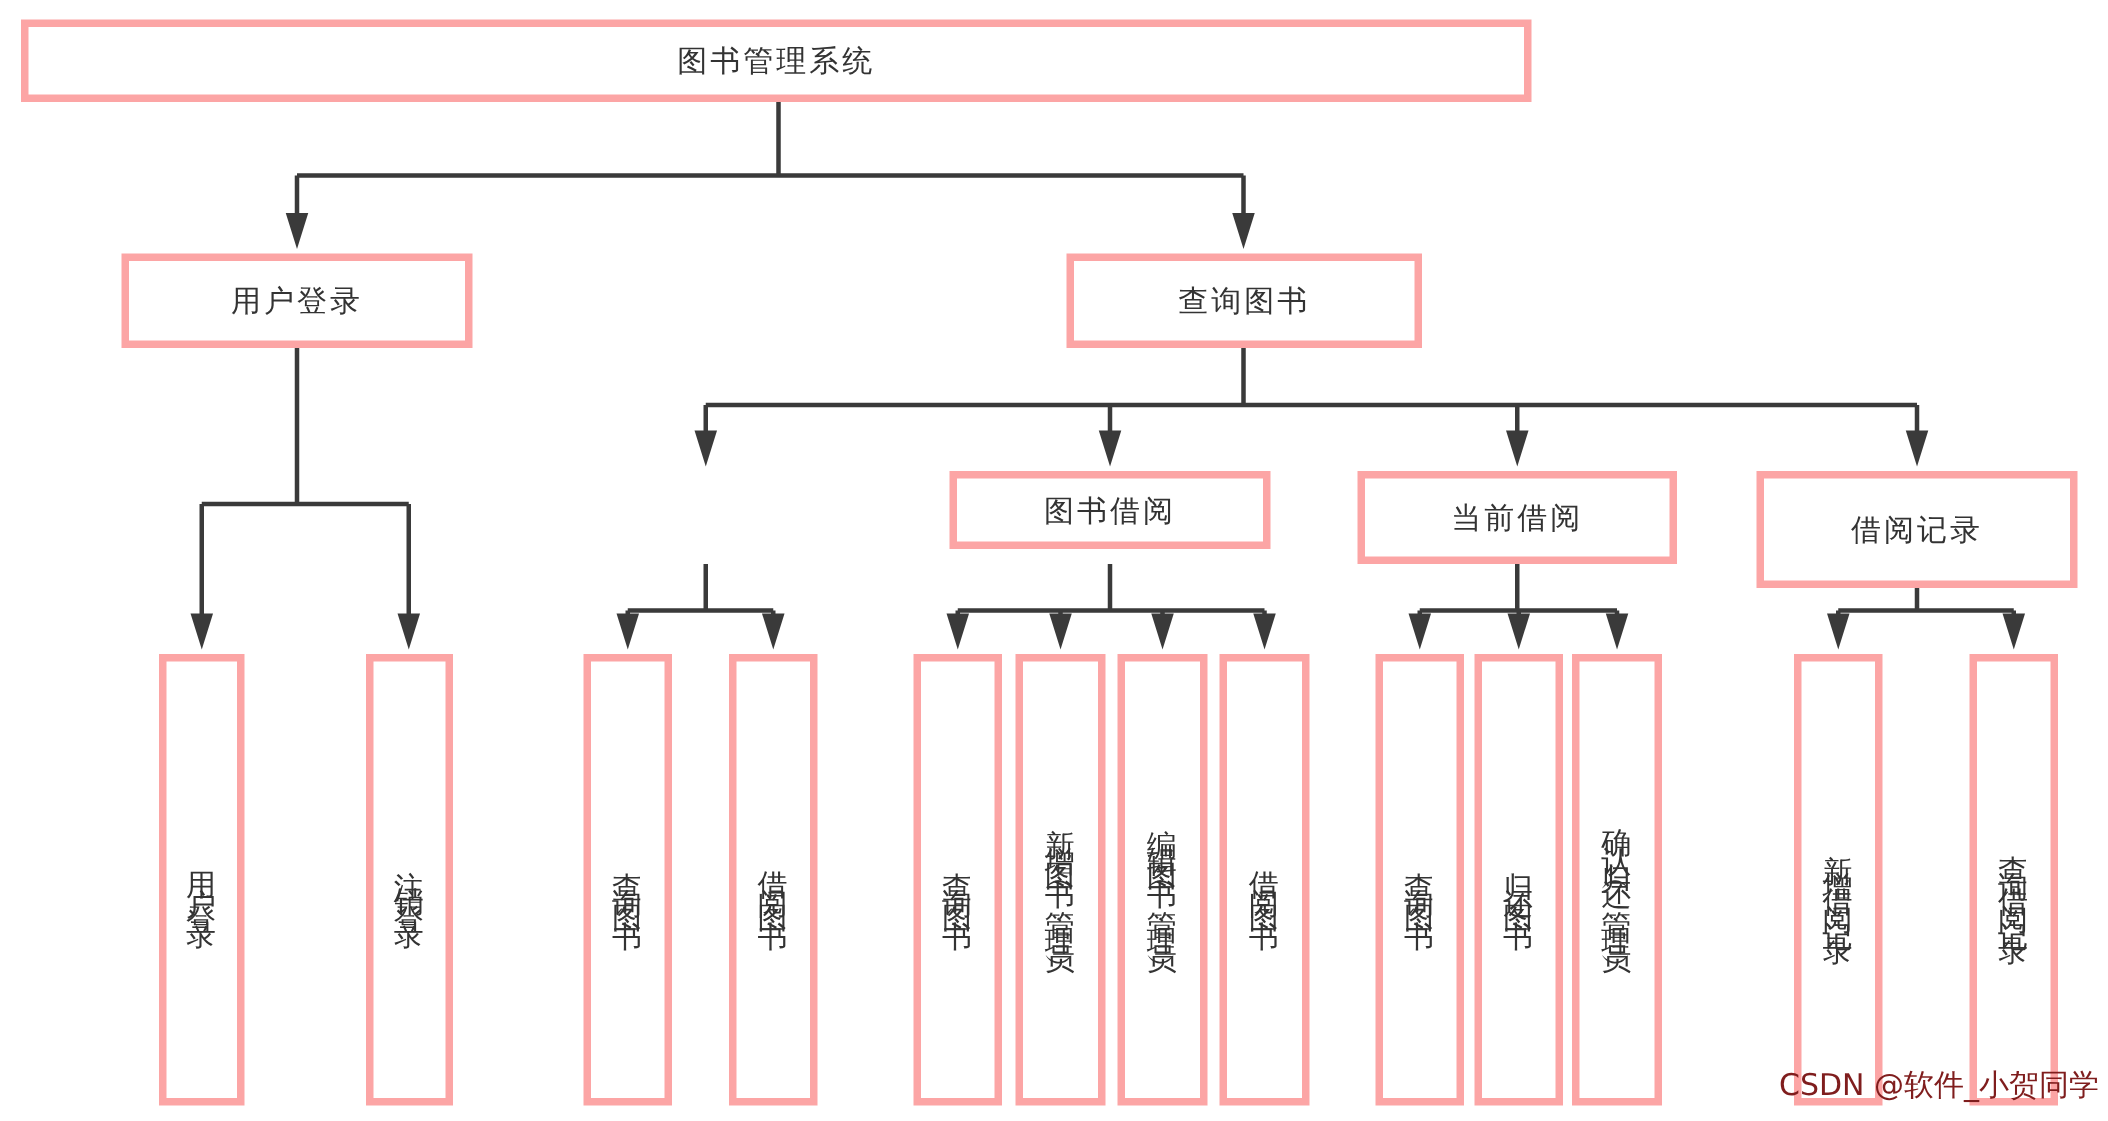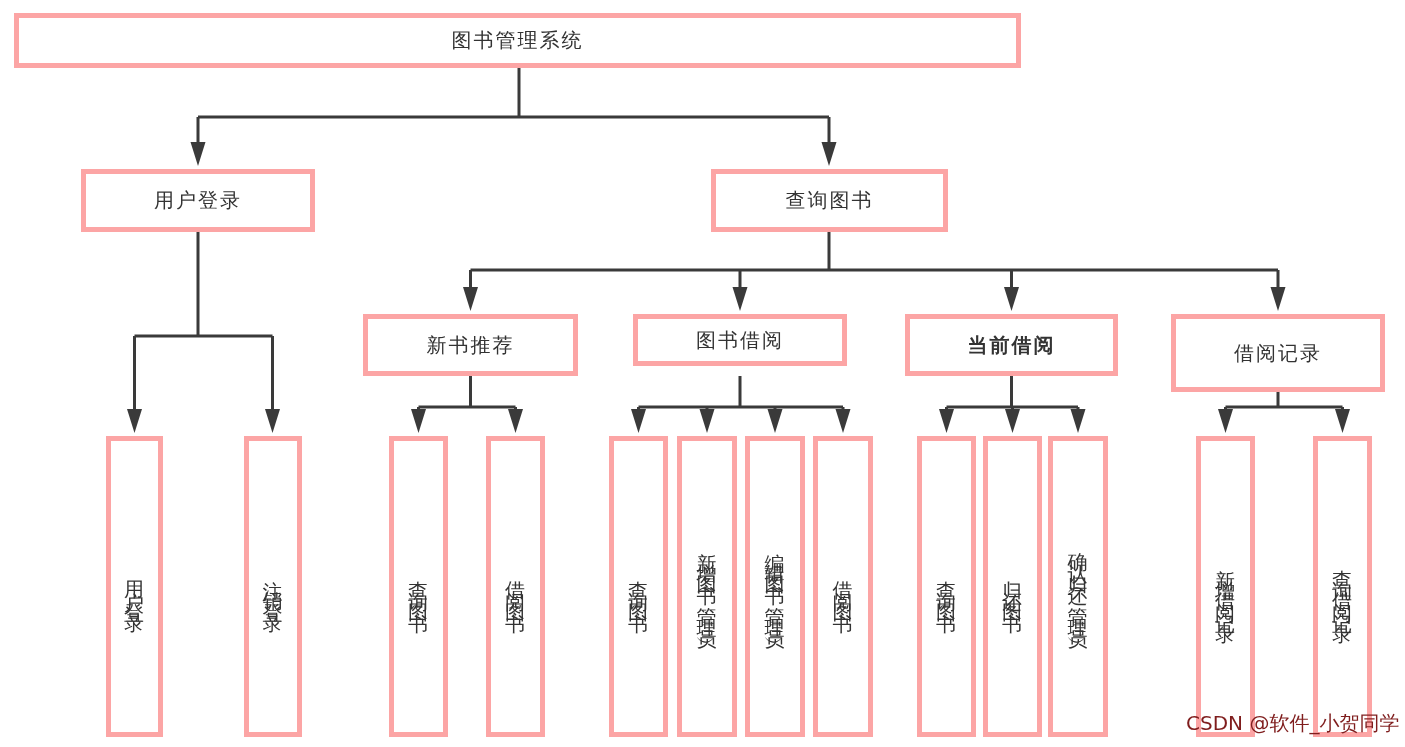--- a/index.html
+++ b/index.html
@@ -102,23 +102,22 @@
     </g>
     <polygon fill="#3a3a3a" points="1218,409 1233,409 1225.5,433"></polygon>
     <polygon fill="#3a3a3a" points="1335,409 1350,409 1342.5,433"></polygon>
   </svg>
 
   <div class="node hnode" style="left:14px; top:13px; width:1007px; height:55px;">图书管理系统</div>
 
   <div class="node hnode" style="left:81px; top:169px; width:234px; height:63px;">用户登录</div>
   <div class="node hnode" style="left:711px; top:169px; width:237px; height:63px;">查询图书</div>
 
-  <div class="node hnode" style="left:363px; top:314px; width:215px; height:62px;">新书推荐</div>
   <div class="node hnode" style="left:633px; top:314px; width:214px; height:52px;">图书借阅</div>
-  <div class="node hnode" style="left:905px; top:314px; width:213px; height:62px;font-weight:bold;">当前借阅</div>
+  <div class="node hnode" style="left:905px; top:314px; width:213px; height:62px;">当前借阅</div>
   <div class="node hnode" style="left:1171px; top:314px; width:214px; height:78px;">借阅记录</div>
 
   <div class="node vnode" style="left:106px; top:436px; width:57px; height:301px;">用户登录</div>
   <div class="node vnode" style="left:244px; top:436px; width:58px; height:301px;">注销登录</div>
 
   <div class="node vnode" style="left:389px; top:436px; width:59px; height:301px;">查询图书</div>
   <div class="node vnode" style="left:486px; top:436px; width:59px; height:301px;">借阅图书</div>
 
   <div class="node vnode" style="left:609px; top:436px; width:59px; height:301px;">查询图书</div>
   <div class="node vnode" style="left:677px; top:436px; width:60px; height:301px;">新增图书（管理员）</div>

